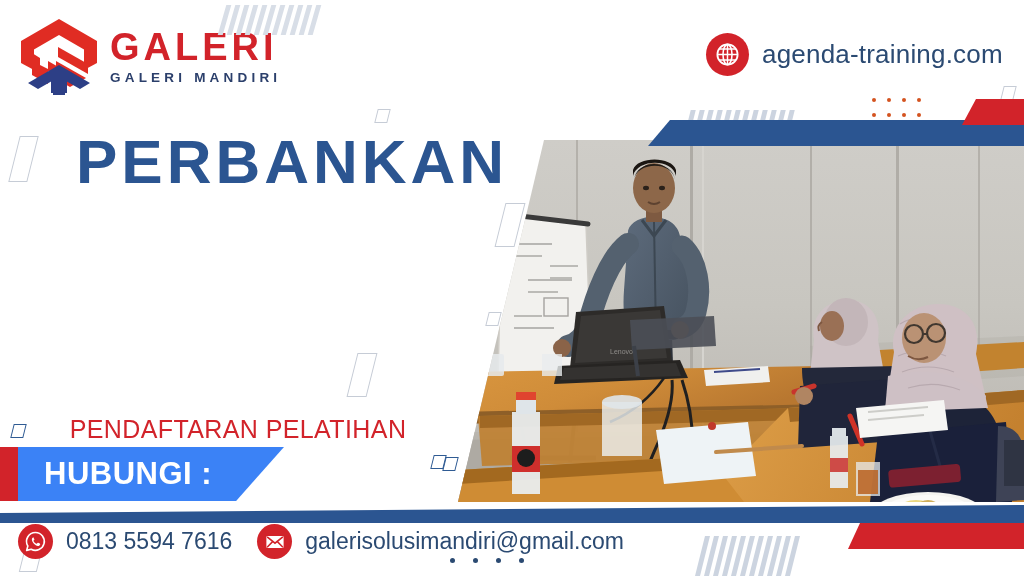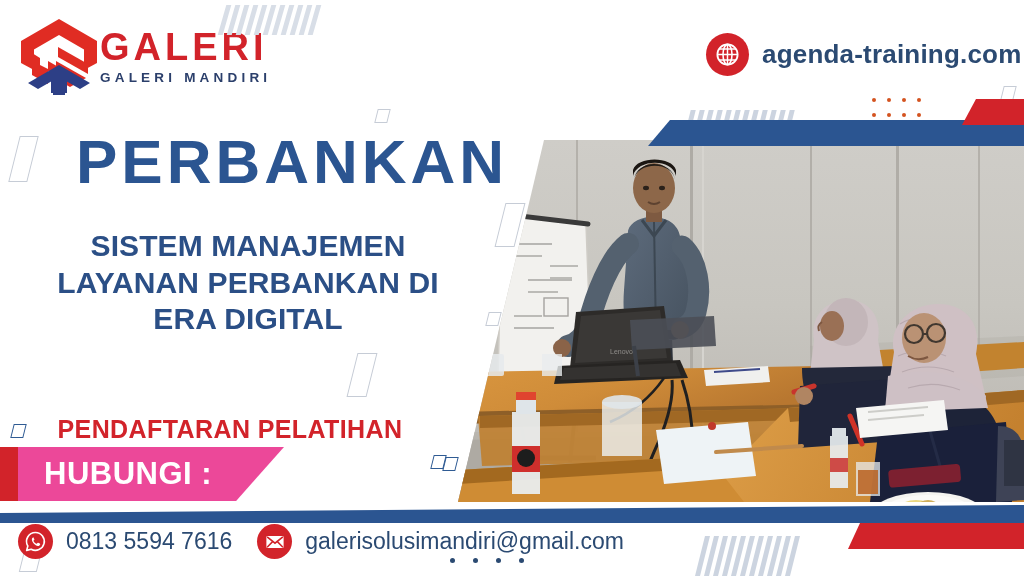--- a/index.html
+++ b/index.html
@@ -49,62 +49,62 @@
   }
 
   
   .left-red-wedge{
     position:absolute;left:0;top:447px;width:40px;height:54px;
     background:#d2232a;
     clip-path:polygon(0 0,100% 0,74% 100%,0 100%);
   }
   .hubungi-banner{
     position:absolute;left:18px;top:447px;width:266px;height:54px;
-    background:#ec4899;
+    background:#3b82f6;
     clip-path:polygon(0 0,100% 0,82% 100%,0 100%);
     display:flex;align-items:center;
   }
   .hubungi-banner span{
     color:#ffffff;font-weight:700;font-size:31px;letter-spacing:.5px;
     padding-left:26px;white-space:nowrap;
   }
 
   
-  .logo-wrap{position:absolute;left:18px;top:17px;display:flex;align-items:center;gap:0;}
+  .logo-wrap{position:absolute;left:18px;top:17px;display:flex;align-items:center;gap:10px;}
   .logo-mark{width:82px;height:78px;position:relative;flex:0 0 auto;}
   .logo-text{display:flex;flex-direction:column;justify-content:center;}
   .logo-text .t1{
     color:#d2232a;font-weight:700;font-size:38px;letter-spacing:4px;line-height:1;
   }
   .logo-text .t2{
     color:#2b3f6b;font-weight:600;font-size:13.5px;letter-spacing:4.2px;line-height:1;margin-top:5px;
   }
   .logo-stripes{position:absolute;left:222px;top:5px;display:flex;gap:4px;transform:skewX(-16deg);}
   .logo-stripes i{display:block;width:5px;height:30px;background:#d8dee7;}
 
   
   .site-wrap{position:absolute;left:706px;top:33px;display:flex;align-items:center;gap:13px;}
   .globe{
     width:43px;height:43px;border-radius:50%;background:#d2232a;
     display:flex;align-items:center;justify-content:center;flex:0 0 auto;
   }
-  .site-text{color:#2b4a72;font-size:26px;font-weight:700;letter-spacing:.2px;white-space:nowrap;}
+  .site-text{color:#2b4a72;font-size:26px;font-weight:400;letter-spacing:.2px;white-space:nowrap;}
 
   
   .training{
     position:absolute;left:76px;top:131px;
     color:#2b5591;font-weight:700;font-size:62px;letter-spacing:4px;line-height:1;
   }
   .subtitle{
     position:absolute;left:28px;top:228px;width:440px;text-align:center;
     color:#2b4f86;font-weight:700;font-size:30px;line-height:1.22;letter-spacing:.1px;
   }
   .pendaftaran{
-    position:absolute;left:20px;top:415px;width:420px;text-align:center;
-    color:#d2232a;font-weight:700;font-size:25px;letter-spacing:.4px;
+    position:absolute;left:28px;top:415px;width:420px;text-align:center;
+    color:#d2232a;font-weight:400;font-size:25px;letter-spacing:.4px;
   }
 
   
   .contact-row{position:absolute;left:18px;top:524px;display:flex;align-items:center;gap:13px;}
   .cbadge{
     width:35px;height:35px;border-radius:50%;background:#d2232a;
     display:flex;align-items:center;justify-content:center;flex:0 0 auto;
   }
   .ctext{color:#2b4a72;font-size:23px;white-space:nowrap;}
   .ctext.mail{margin-right:10px;}
@@ -439,25 +439,20 @@
         <circle cx="12" cy="12" r="9" fill="none" stroke="#fff" stroke-width="1.6"></circle>
         <ellipse cx="12" cy="12" rx="4" ry="9" fill="none" stroke="#fff" stroke-width="1.4"></ellipse>
         <path d="M3 12h18M4.6 7.2h14.8M4.6 16.8h14.8M12 3v18" stroke="#fff" stroke-width="1.3" fill="none"></path>
       </svg>
     </div>
     <div class="site-text">agenda-training.com</div>
   </div>
 
   <div class="training">PERBANKAN</div>
 
-  <div class="subtitle">
-    <div>SISTEM MANAJEMEN</div>
-    <div>LAYANAN PERBANKAN DI</div>
-    <div>ERA DIGITAL</div>
-  </div>
 
   <div class="pendaftaran">PENDAFTARAN PELATIHAN</div>
 
   <div class="left-red-wedge"></div>
   <div class="hubungi-banner">
     <span>HUBUNGI :</span>
   </div>
 
   <div class="contact-row">
     <div class="cbadge">

